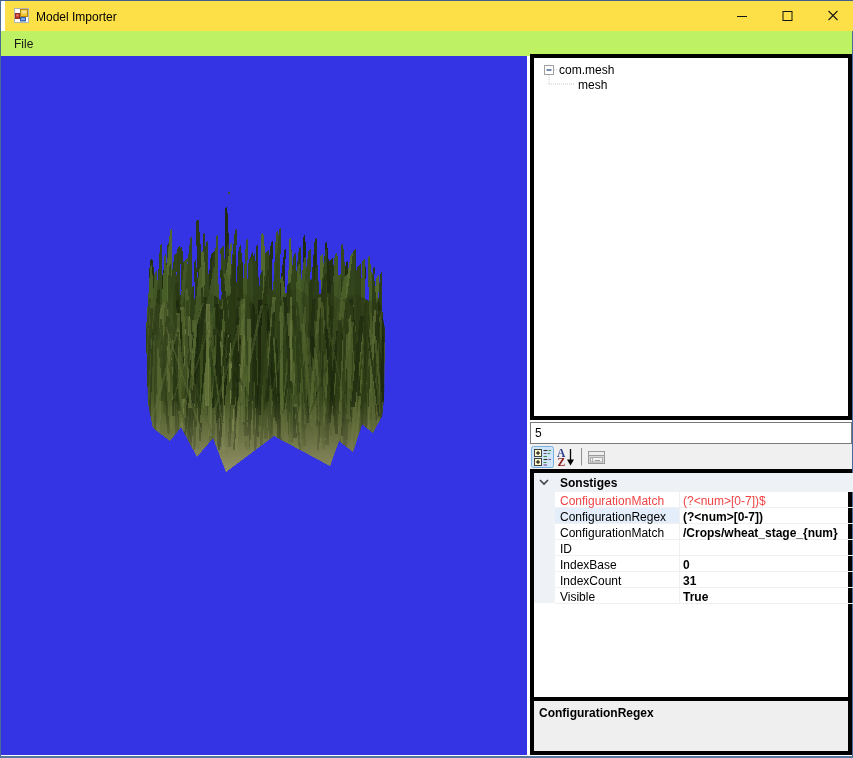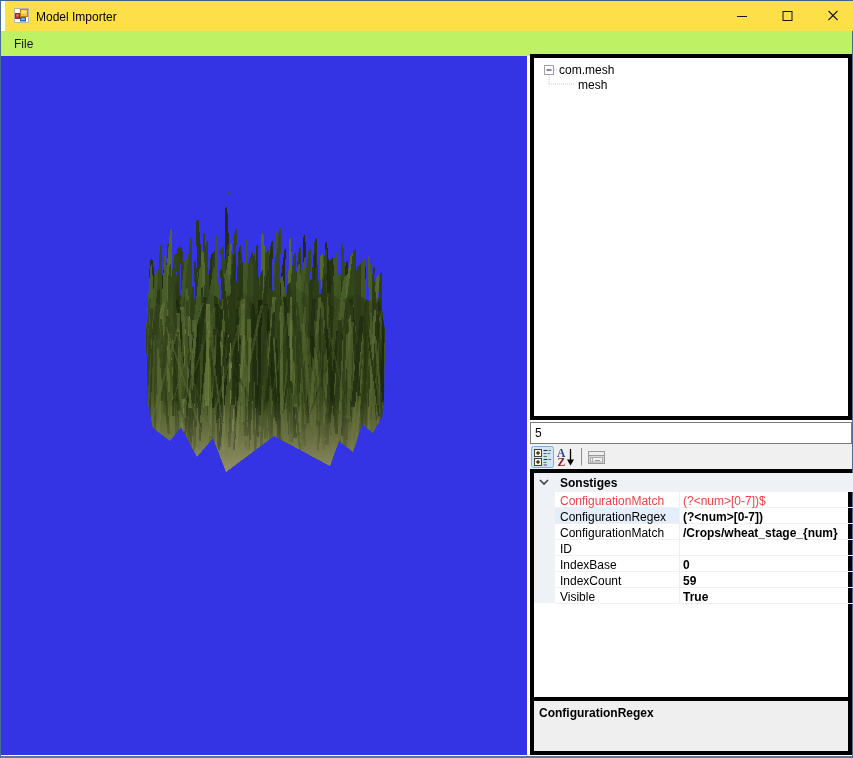--- a/index.html
+++ b/index.html
@@ -468,19 +468,19 @@
   <span class="r" style="left:26px;top:37px">ConfigurationRegex</span>
   <span class="r" style="left:26px;top:53px">ConfigurationMatch</span>
   <span class="r" style="left:26px;top:69px">ID</span>
   <span class="r" style="left:26px;top:85px">IndexBase</span>
   <span class="r" style="left:26px;top:101px">IndexCount</span>
   <span class="r" style="left:26px;top:117px">Visible</span>
   <span class="r gray" style="left:149px;top:21px">(?&lt;num&gt;[0-7])$</span>
   <span class="r bold" style="left:149px;top:37px">(?&lt;num&gt;[0-7])</span>
   <span class="r bold" style="left:149px;top:53px">/Crops/wheat_stage_{num}</span>
   <span class="r bold" style="left:149px;top:85px">0</span>
-  <span class="r bold" style="left:149px;top:101px">59</span>
+  <span class="r bold" style="left:149px;top:101px">31</span>
   <span class="r bold" style="left:149px;top:117px">True</span>
 </div>
 
 <div class="panel" id="helpp">
     <b>ConfigurationRegex</b>
   </div>
 
 </body></html>

